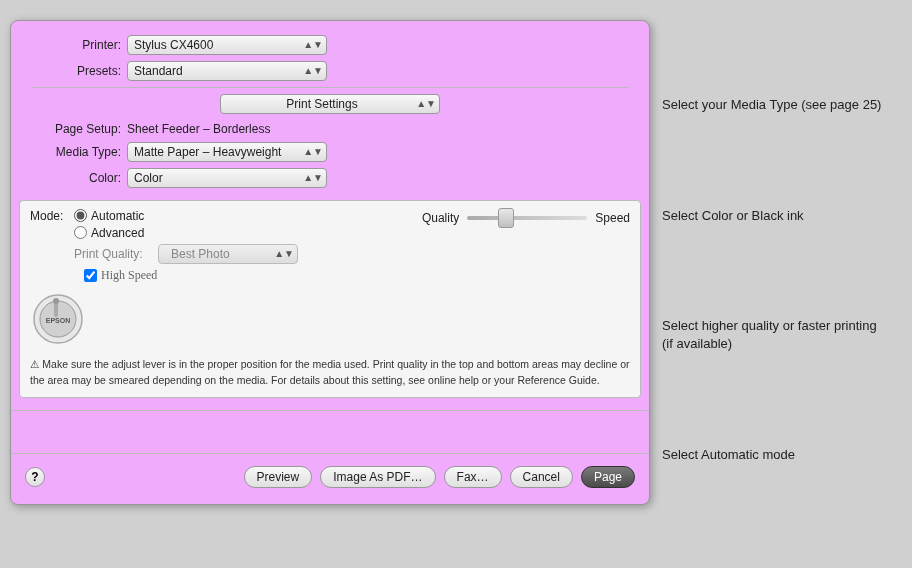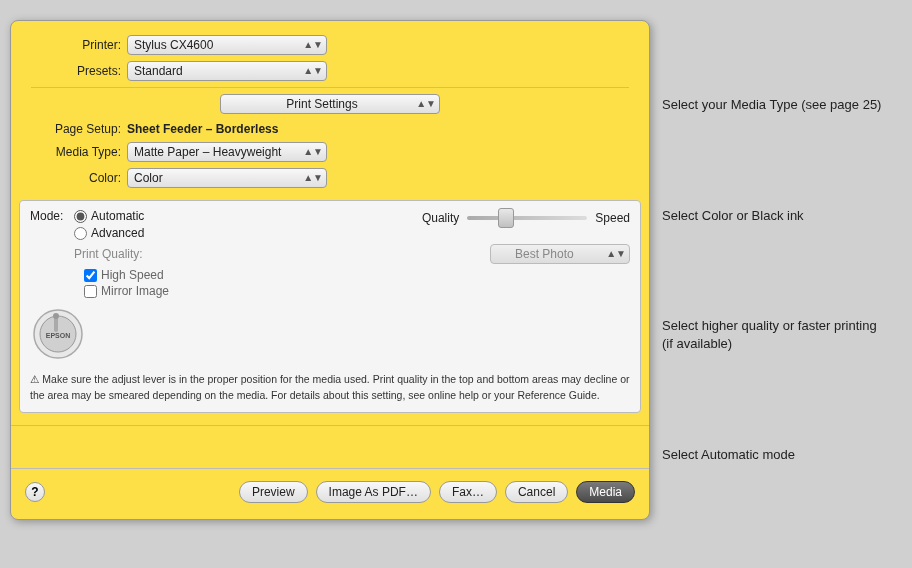--- a/index.html
+++ b/index.html
@@ -18,21 +18,21 @@
       display: flex;
       flex-direction: row;
       align-items: flex-start;
       width: 912px;
       height: 568px;
       background: #d0d0d0;
       padding: 20px 10px;
     }
     .dialog {
       width: 640px;
-      background: #fde047;
+      background: #f0abfc;
       border: 1px solid #999;
       border-radius: 8px;
       box-shadow: 2px 2px 8px rgba(0,0,0,0.3);
       padding: 14px 0 12px 0;
       flex-shrink: 0;
     }
     .form-area {
       padding: 0 20px;
     }
     .form-row {
@@ -102,21 +102,20 @@
     .page-setup-label {
       text-align: right;
       min-width: 90px;
       margin-right: 6px;
       font-size: 12px;
       color: #222;
     }
     .page-setup-value {
       font-size: 12px;
       color: #222;
-      font-weight: bold;
     }
     .mode-section {
       border: 1px solid #bbb;
       border-radius: 4px;
       padding: 8px 10px;
       margin: 12px 8px;
       background: #f5f5f5;
     }
     .mode-header {
       font-size: 12px;
@@ -128,21 +127,21 @@
     .mode-label {
       min-width: 44px;
       font-size: 12px;
       color: #222;
     }
     .mode-content {
       flex: 1;
     }
     .radio-row {
       display: flex;
-      align-items: flex-end;
+      align-items: flex-start;
       margin-bottom: 3px;
     }
     .radio-row input[type=radio] {
       margin-right: 4px;
       accent-color: #555;
     }
     .quality-row {
       display: flex;
       align-items: center;
       gap: 8px;
@@ -167,52 +166,52 @@
       height: 20px;
       background: linear-gradient(to bottom, #e8e8e8, #c0c0c0);
       border: 1px solid #999;
       border-radius: 3px;
       cursor: pointer;
     }
     .print-quality-row {
       display: flex;
       align-items: center;
       margin: 4px 0;
-      justify-content: space-between;
     }
     .print-quality-label {
       font-size: 12px;
       color: #888;
       min-width: 80px;
       margin-right: 4px;
     }
     .print-quality-select {
       appearance: none;
       -webkit-appearance: none;
       background: linear-gradient(to bottom, #f0f0f0, #ddd);
       border: 1px solid #bbb;
       border-radius: 4px;
-      padding: 2px 22px 2px 24px;
+      padding: 2px 22px 2px 12px;
       font-size: 12px;
       color: #888;
       min-width: 140px;
       cursor: pointer;
     }
     .checkbox-row {
       display: flex;
       align-items: center;
       margin-bottom: 2px;
       margin-left: 10px;
     }
     .checkbox-row input[type=checkbox] {
       margin-right: 4px;
     }
     .checkbox-label {
       font-size: 12px;
       color: #666;
+      font-family: Liberation Serif, serif;
     }
     .logo-warning-row {
       display: flex;
       align-items: flex-start;
       gap: 10px;
       margin-top: 6px;
       flex-direction: column;
     }
     .epson-logo {
       width: 56px;
@@ -386,24 +385,20 @@
                 <option>Best Photo</option>
               </select>
               <span class="select-arrow">▲▼</span>
             </div>
           </div>
 
           <div class="checkbox-row">
             <input type="checkbox" checked="" style="">
             <span class="checkbox-label">High Speed</span>
           </div>
-          <div class="checkbox-row">
-            <input type="checkbox" style="">
-            <span class="checkbox-label">Mirror Image</span>
-          </div>
         </div>
       </div>
 
       <div class="logo-warning-row">
         <div class="epson-logo">
 
           <svg width="52" height="52" viewBox="0 0 52 52">
             <ellipse cx="26" cy="26" rx="24" ry="24" fill="#e8e8e8" stroke="#aaa" stroke-width="1.5"></ellipse>
             <ellipse cx="26" cy="26" rx="18" ry="18" fill="#d0d0d0" stroke="#999" stroke-width="1"></ellipse>
             <text x="26" y="30" text-anchor="middle" font-size="7" font-family="Arial" font-weight="bold" fill="#555">EPSON</text>
@@ -423,21 +418,21 @@
     <div style="height: 24px;"></div>
     <hr class="bottom-divider">
 
     <div class="bottom-bar">
       <button class="help-btn">?</button>
       <div class="spacer"></div>
       <button class="mac-btn">Preview</button>
       <button class="mac-btn">Image As PDF…</button>
       <button class="mac-btn">Fax…</button>
       <button class="mac-btn">Cancel</button>
-      <button class="mac-btn mac-btn-primary">Media</button>
+      <button class="mac-btn mac-btn-primary">Page</button>
     </div>
   </div>
 
   <div class="annotations">
     <div class="annotation">
       <span>Select your Media Type (see page 25)</span>
     </div>
     <div class="annotation">
       <span>Select Color or Black ink</span>
     </div>

